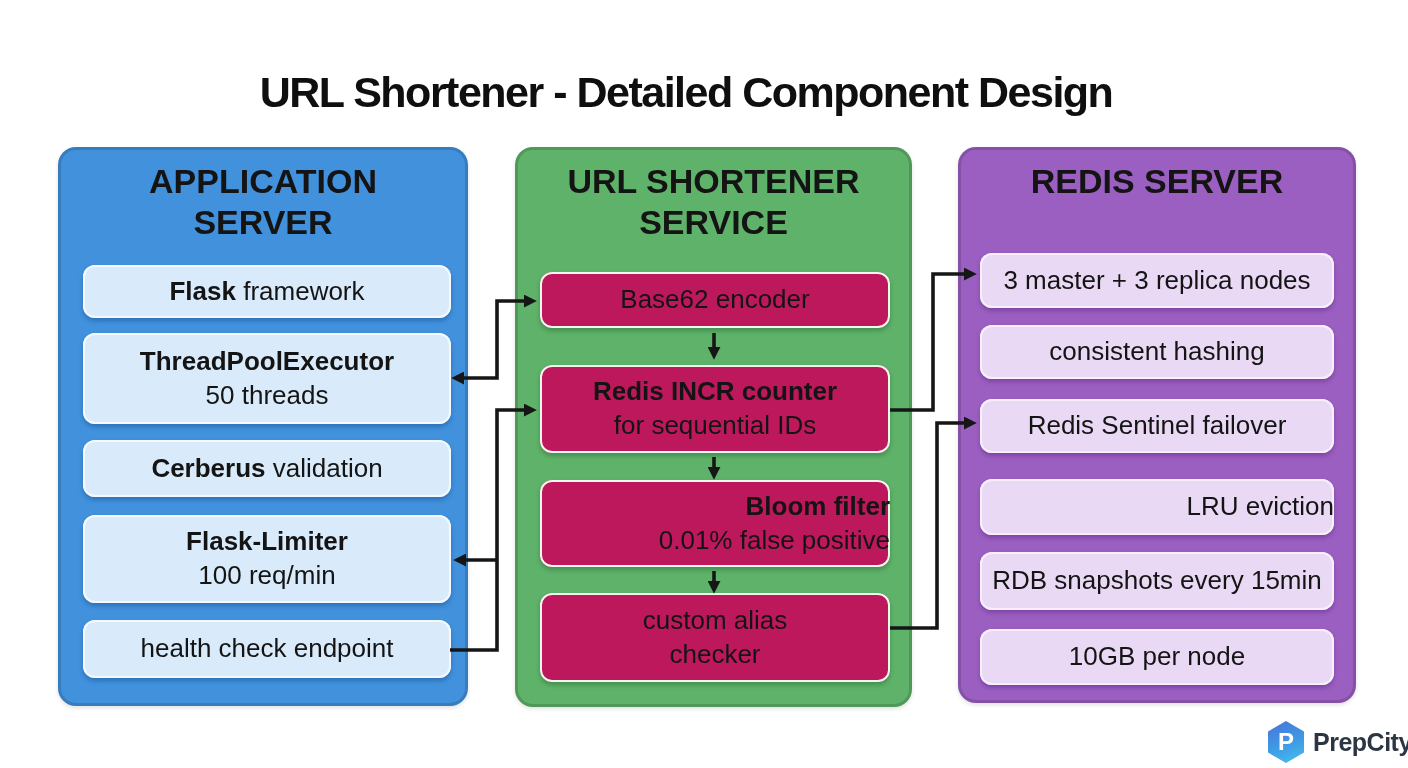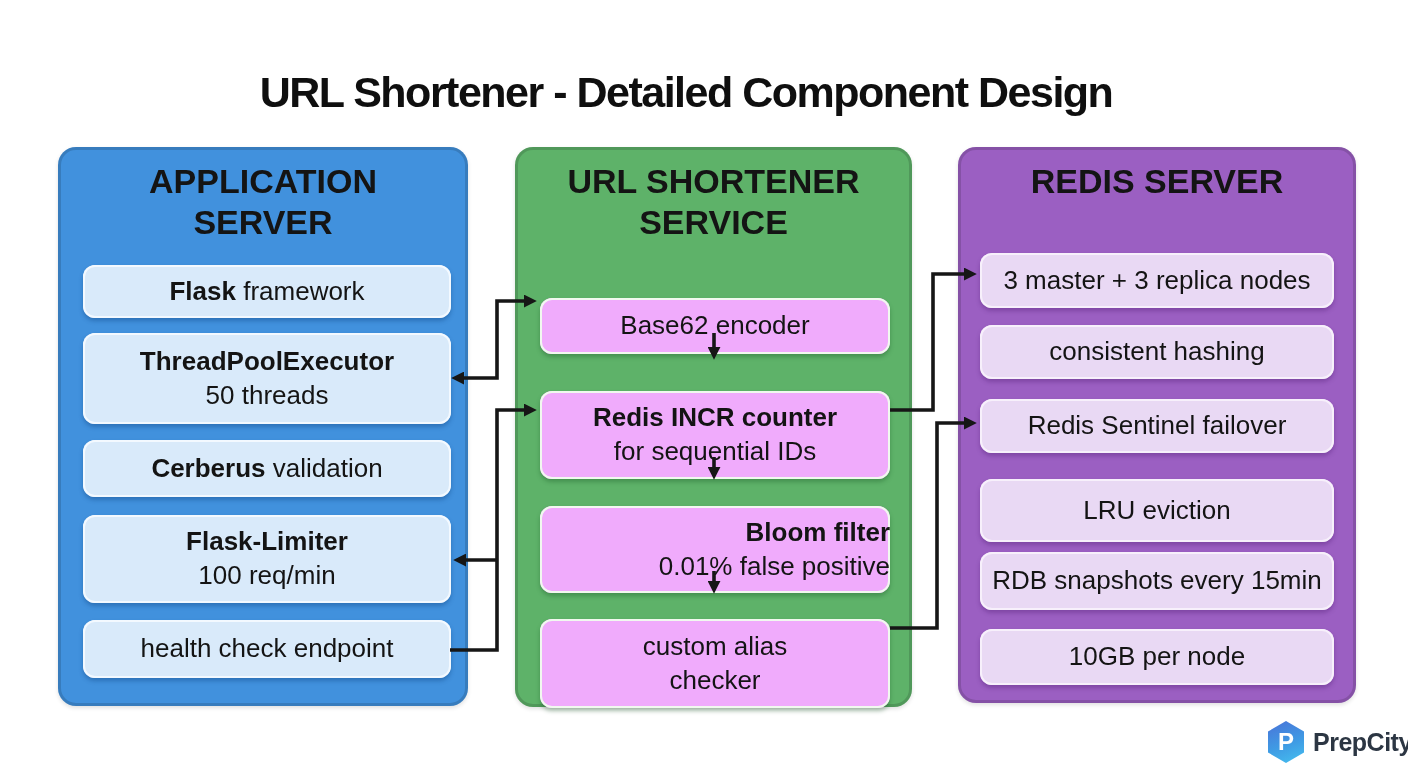--- a/index.html
+++ b/index.html
@@ -31,23 +31,22 @@
     display:flex; flex-direction:column; justify-content:center; align-items:center;
     text-align:center; font-size:26px; line-height:1.3; color:#141414;
   }
   .item .ln { white-space:nowrap; }
   .b { font-weight:700; }
   .item-blue {
     background:#d9eafa;
     box-shadow: inset 0 0 0 2px #f3f9ff, 0 3px 4px rgba(8,58,118,0.35);
   }
   .item-green {
-    background:#f0abfc;
+    background:#be185d;
     box-shadow: inset 0 0 0 2px #f1f9ef, 0 3px 4px rgba(22,84,34,0.35);
-    margin-top: 26px;
   }
   .item-purple {
     background:#e9d9f4;
     box-shadow: inset 0 0 0 2px #f7f0fb, 0 3px 4px rgba(74,22,110,0.35);
     margin-top: 7px;
   }
   
   .c1-0 { left:25px; top:118px; width:368px; height:53px; }
   .c1-1 { left:25px; top:186px; width:368px; height:91px; }
   .c1-2 { left:25px; top:293px; width:368px; height:57px; }
@@ -55,21 +54,21 @@
   .c1-4 { left:25px; top:473px; width:368px; height:58px; }
   
   .c2-0 { left:25px; top:125px; width:350px; height:56px; }
   .c2-1 { left:25px; top:218px; width:350px; height:88px; }
   .c2-2 { left:25px; top:333px; width:350px; height:87px;align-items:flex-end; }
   .c2-3 { left:25px; top:446px; width:350px; height:89px; }
   
   .c3-0 { left:22px; top:99px;  width:354px; height:55px; }
   .c3-1 { left:22px; top:171px; width:354px; height:54px; }
   .c3-2 { left:22px; top:245px; width:354px; height:54px; }
-  .c3-3 { left:22px; top:325px; width:354px; height:63px; }
+  .c3-3 { left:22px; top:325px; width:354px; height:56px;align-items:flex-end; }
   .c3-4 { left:22px; top:398px; width:354px; height:58px; }
   .c3-5 { left:22px; top:475px; width:354px; height:56px; }
 
   .arrows { position:absolute; left:0; top:0; pointer-events:none; }
 
   .logo { position:absolute; left:1266px; top:721px; display:flex; align-items:center; }
   .logo-hex {
     width:40px; height:42px;
     clip-path:polygon(50% 0%, 95% 25%, 95% 75%, 50% 100%, 5% 75%, 5% 25%);
     background:linear-gradient(160deg,#4a72d8 0%, #3f9be4 55%, #45c1f0 100%);

